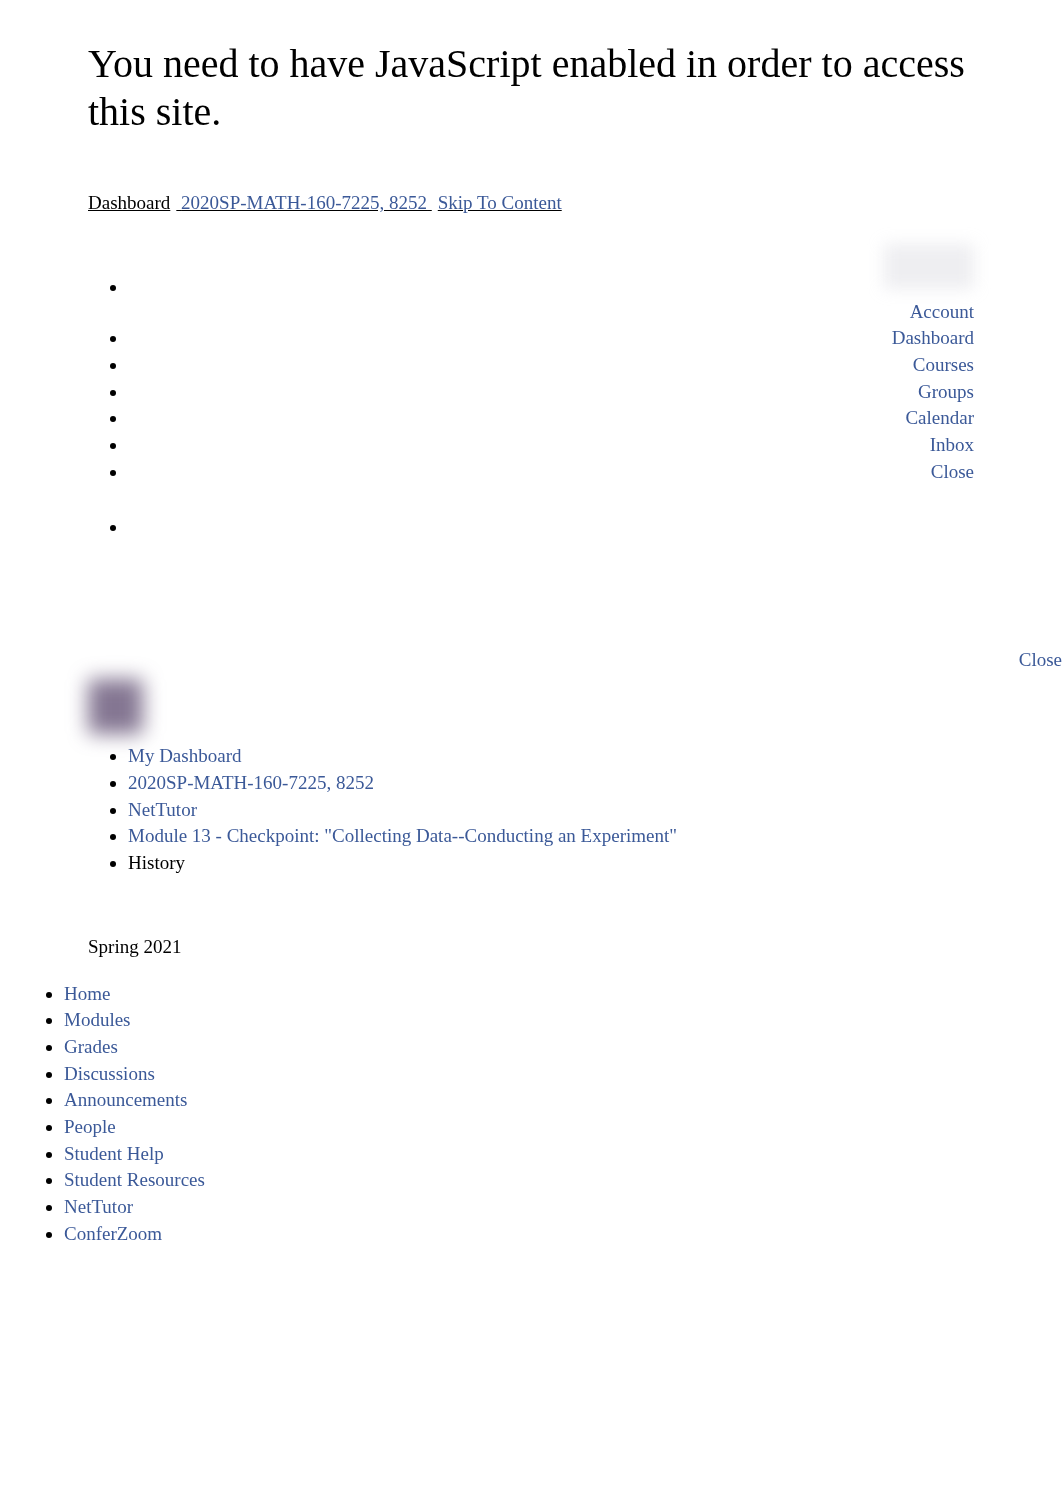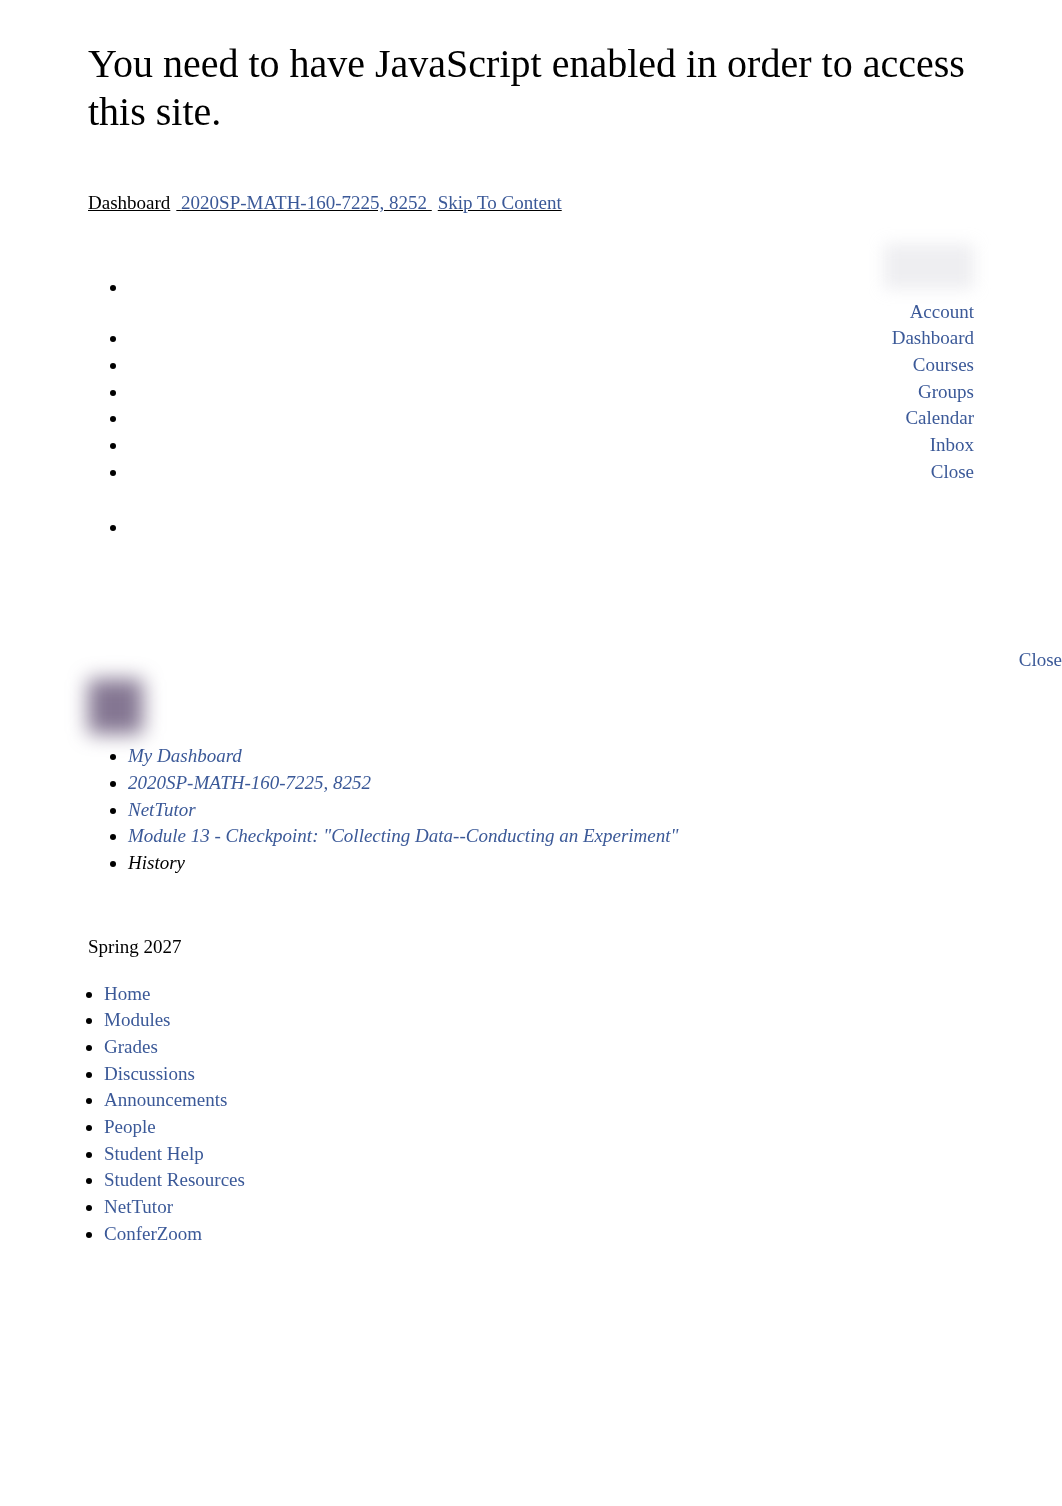--- a/index.html
+++ b/index.html
@@ -79,30 +79,29 @@
     }
     .breadcrumb-list {
       list-style: disc;
       padding-left: 128px;
       font-size: 19px;
       margin-bottom: 60px;
     }
     .breadcrumb-list li {
       margin-bottom: 2px;
       line-height: 1.3;
-      font-style: italic;
     }
     .term {
       font-size: 19px;
       margin-left: 88px;
       margin-bottom: 24px;
     }
     .course-nav {
       list-style: disc;
-      padding-left: 104px;
+      padding-left: 64px;
       font-size: 19px;
     }
     .course-nav li {
       margin-bottom: 2px;
       line-height: 1.3;
     }
     .plain-text {
       color: #000000;
     }
   </style>
@@ -144,21 +143,21 @@
 <div class="logo-caption"></div>
 
 <ul class="breadcrumb-list">
   <li><a href="#">My Dashboard</a></li>
   <li><a href="#">2020SP-MATH-160-7225, 8252</a></li>
   <li><a href="#">NetTutor</a></li>
   <li><a href="#">Module 13 - Checkpoint: "Collecting Data--Conducting an Experiment"</a></li>
   <li><span class="plain-text">History</span></li>
 </ul>
 
-<div class="term">Spring 2027</div>
+<div class="term">Spring 2021</div>
 
 <ul class="course-nav">
   <li><a href="#">Home</a></li>
   <li><a href="#">Modules</a></li>
   <li><a href="#">Grades</a></li>
   <li><a href="#">Discussions</a></li>
   <li><a href="#">Announcements</a></li>
   <li><a href="#">People</a></li>
   <li><a href="#">Student Help</a></li>
   <li><a href="#">Student Resources</a></li>

